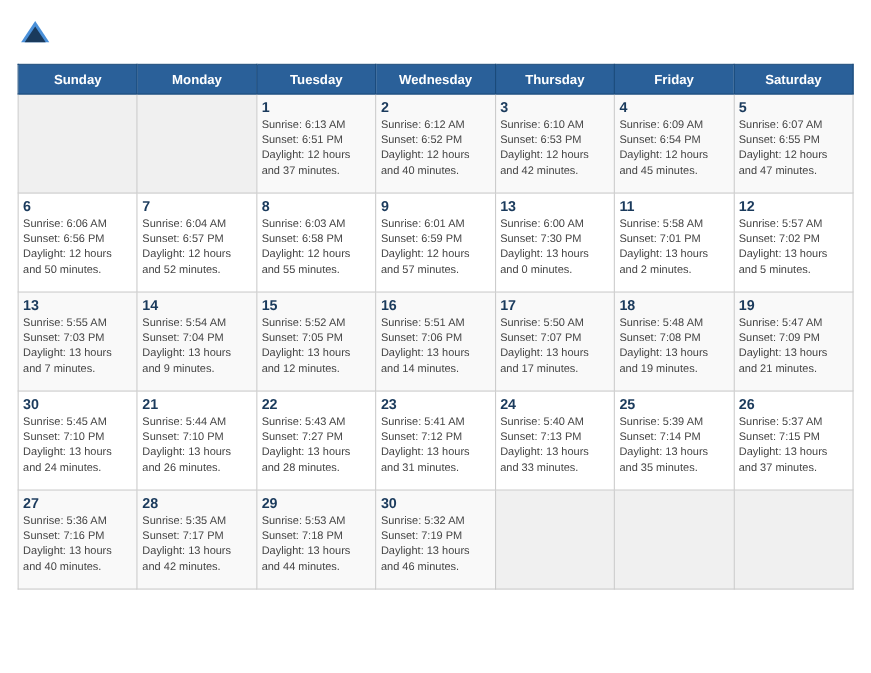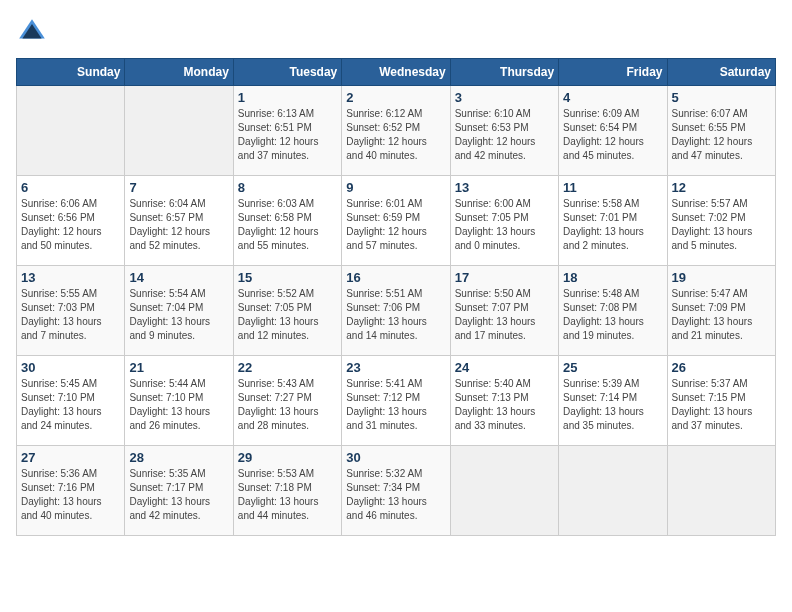--- a/index.html
+++ b/index.html
@@ -48,21 +48,21 @@
     }
     table {
       width: 100%;
       border-collapse: collapse;
       font-size: 11px;
     }
     thead tr th {
       background-color: #2a6099;
       color: #fff;
       padding: 6px 4px;
-      text-align: right;
+      text-align: center;
       font-size: 12px;
       border: 1px solid #1a4a7a;
     }
     tbody tr td {
       border: 1px solid #ccc;
       vertical-align: top;
       padding: 4px;
       height: 90px;
       width: 108px;
       color: #333;
@@ -184,21 +184,21 @@
         <td>
           <span class="day-number">9</span>
           <div class="day-info">Sunrise: 6:01 AM
 Sunset: 6:59 PM
 Daylight: 12 hours
 and 57 minutes.</div>
         </td>
         <td>
           <span class="day-number">13</span>
           <div class="day-info">Sunrise: 6:00 AM
-Sunset: 7:05 PM
+Sunset: 7:30 PM
 Daylight: 13 hours
 and 0 minutes.</div>
         </td>
         <td>
           <span class="day-number">11</span>
           <div class="day-info">Sunrise: 5:58 AM
 Sunset: 7:01 PM
 Daylight: 13 hours
 and 2 minutes.</div>
         </td>
@@ -330,21 +330,21 @@
         <td>
           <span class="day-number">29</span>
           <div class="day-info">Sunrise: 5:53 AM
 Sunset: 7:18 PM
 Daylight: 13 hours
 and 44 minutes.</div>
         </td>
         <td>
           <span class="day-number">30</span>
           <div class="day-info">Sunrise: 5:32 AM
-Sunset: 7:34 PM
+Sunset: 7:19 PM
 Daylight: 13 hours
 and 46 minutes.</div>
         </td>
         <td class="empty-cell"></td>
         <td class="empty-cell"></td>
         <td class="empty-cell"></td>
       </tr>
     </tbody>
 </table>
 

